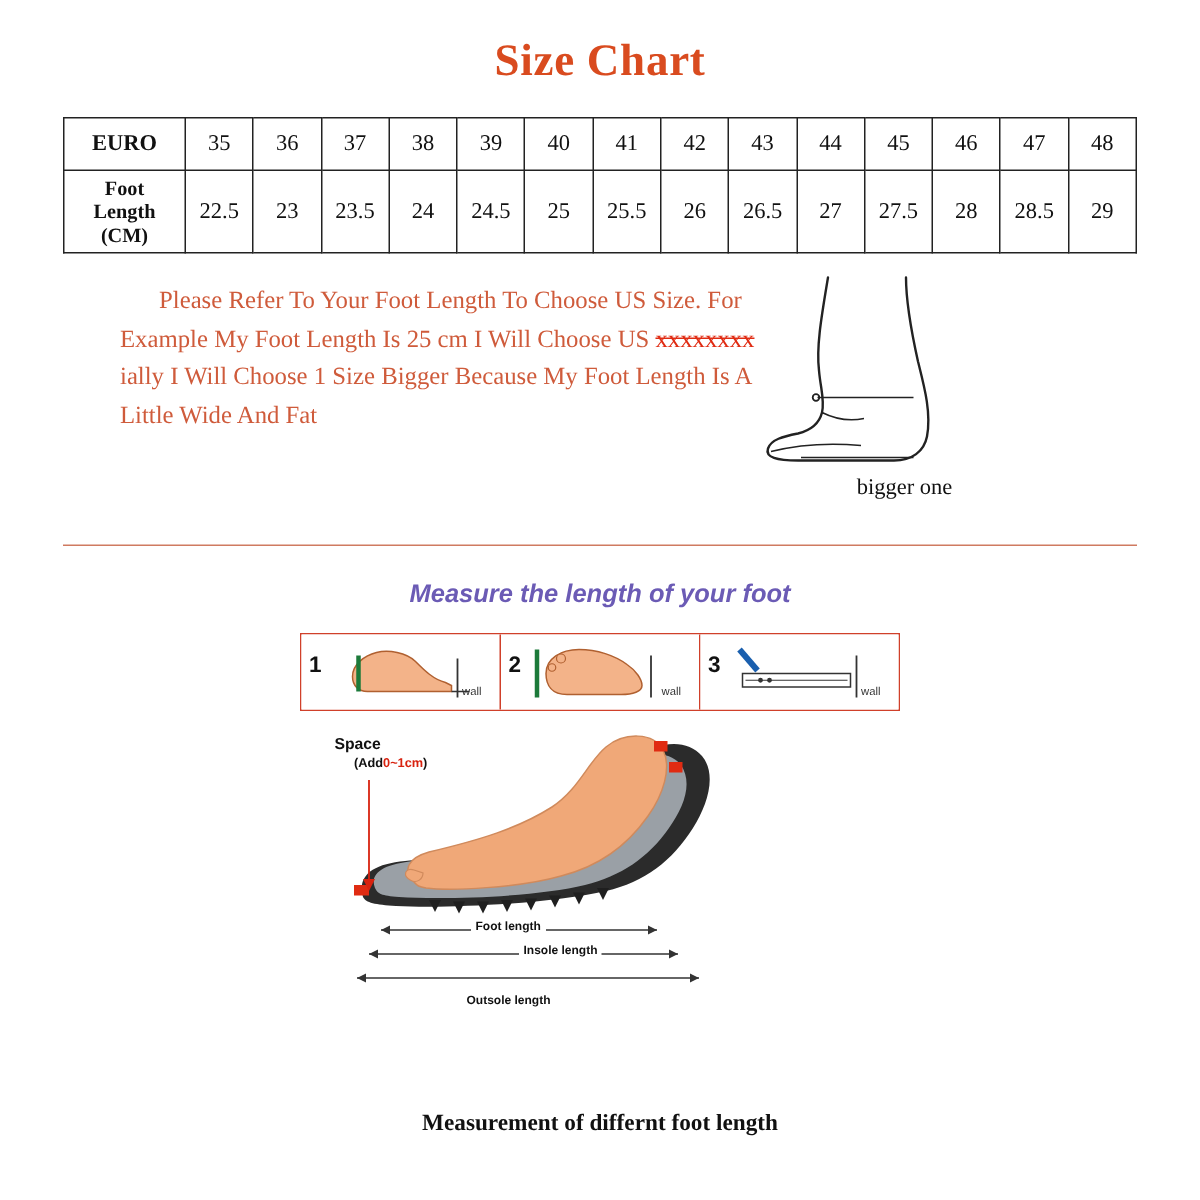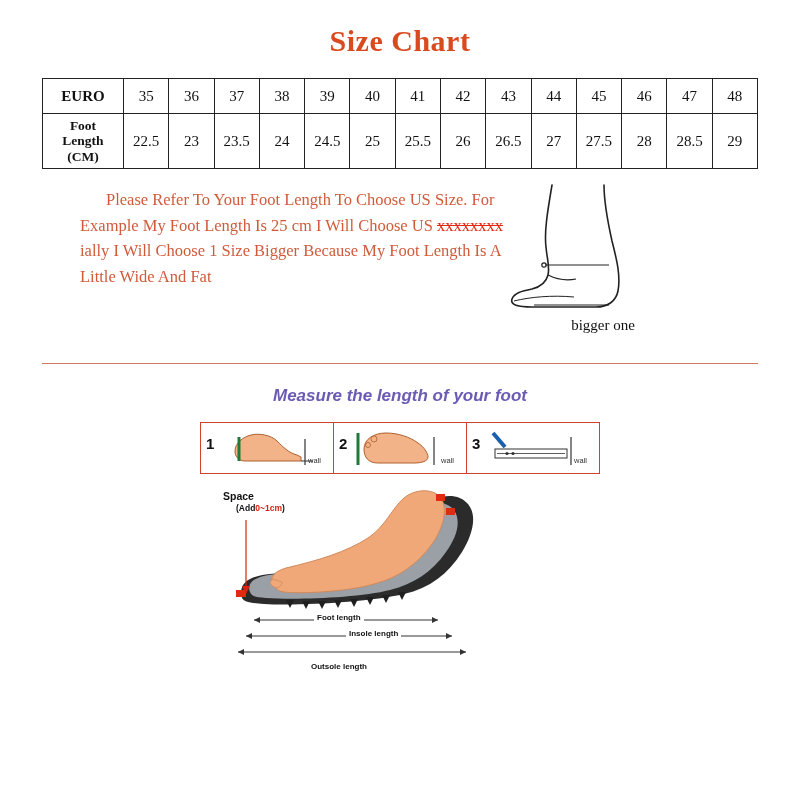--- a/index.html
+++ b/index.html
@@ -397,14 +397,15 @@
     <div class="space-label">
       <div>Space</div>
       <div class="add"><span>(Add</span><span class="rng">0~1cm</span><span>)</span></div>
     </div>
 
     <div class="dimlabel" style="left:124px; top:133px;">Foot length</div>
     <div class="dimlabel" style="left:120px; top:149px;margin-left:36px;">Insole length</div>
     <div class="dimlabel" style="left:118px; top:182px;text-align:right;">Outsole length</div>
   </div>
 
+  <div class="footer-caption">Measurement of differnt foot length</div>
 
 </div>
 
 </body></html>

